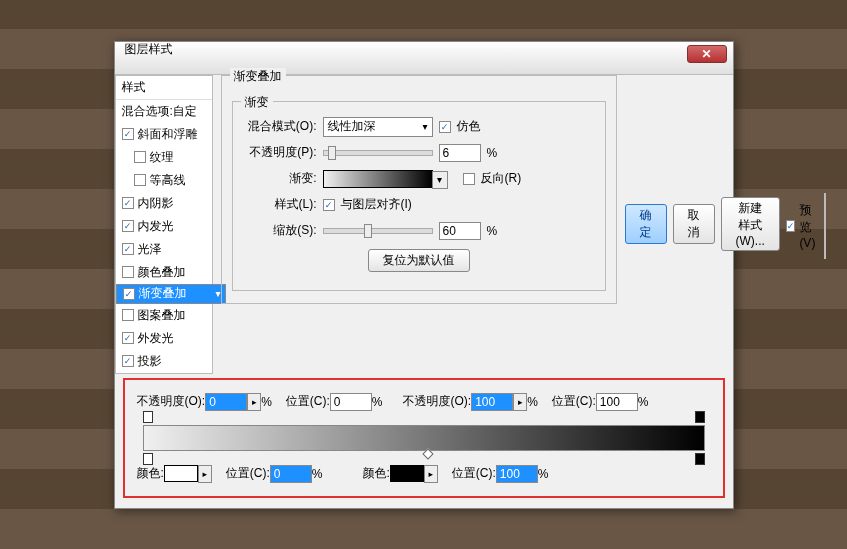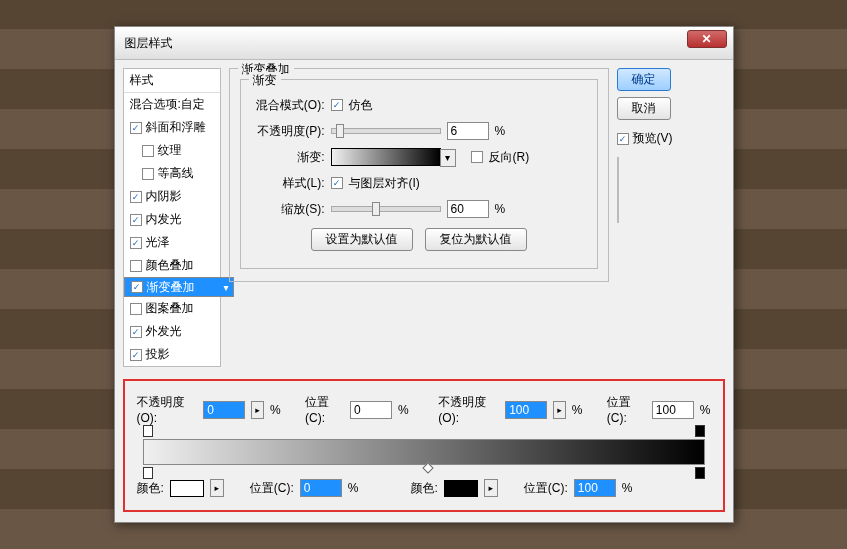--- a/index.html
+++ b/index.html
@@ -1,54 +1,54 @@
 <!DOCTYPE html>
 <html><head>
 <meta charset="utf-8">
 <style>
 *{box-sizing:border-box;margin:0;padding:0;font-family:"Microsoft YaHei",SimSun,sans-serif;font-size:12px}
 body{background:#555;display:flex;align-items:center;justify-content:center;height:549px;width:847px;overflow:hidden}
 .brick{position:absolute;inset:0;background:repeating-linear-gradient(0deg,#6b5a4a 0 40px,#5a4a3a 40px 80px),repeating-linear-gradient(90deg,rgba(0,0,0,.2) 0 2px,transparent 2px 90px);filter:contrast(1.1)}
 .dialog{position:relative;width:620px;background:#f0f0f0;border:1px solid #888;box-shadow:2px 2px 10px rgba(0,0,0,.5)}
-.titlebar{height:28px;background:linear-gradient(#fff,#e0e0e0);border-bottom:1px solid #bbb;display:flex;align-items:center;padding:16px 6px;position:relative}
+.titlebar{height:28px;background:linear-gradient(#fff,#e0e0e0);border-bottom:1px solid #bbb;display:flex;align-items:flex-end;padding:16px 6px;position:relative}
 .titlebar .ttl{padding-left:4px}
 .close-x{position:absolute;right:6px;top:3px;width:40px;height:18px;background:linear-gradient(#d26a6a,#b83030);border:1px solid #803030;border-radius:3px;display:flex;align-items:center;justify-content:center;color:#fff;font-weight:bold}
-.body{display:flex;padding:8px;gap:8px}
+.body{display:flex;gap:8px}
 .styles-col{width:98px}
 .styles-col .gb{border:1px solid #bbb;background:#fff}
 .styles-col .hd{padding:3px 6px;border-bottom:1px solid #ddd}
 .styles-col .row{padding:3px 6px;display:flex;align-items:center;gap:4px;cursor:default}
 .styles-col .row.sub{padding-left:18px}
 .styles-col .row.sel{background:#1e90ff;color:#fff}
 .chk{width:12px;height:12px;border:1px solid #888;background:#fff;display:inline-flex;align-items:center;justify-content:center;font-size:9px;color:#1e66c0}
 .main-col{flex:1}
 .fs{border:1px solid #bbb;padding:8px 10px 12px;position:relative;margin-bottom:6px}
 .fs .lg{position:absolute;top:-8px;left:8px;background:#f0f0f0;padding:0 4px}
-.subfs{border:1px solid #bbb;padding:10px 12px 14px;position:relative;margin-top:2px}
+.subfs{border:1px solid #bbb;padding:10px 12px 14px;position:relative;margin-top:17px}
 .subfs .lg{position:absolute;top:-8px;left:8px;background:#f0f0f0;padding:0 4px}
 .frow{display:flex;align-items:center;gap:6px;margin:4px 0;height:22px}
 .lab{width:72px;text-align:right}
 .sel{border:1px solid #888;background:#fff;height:20px;padding:0 18px 0 4px;min-width:110px;position:relative;display:inline-flex;align-items:center}
 .sel:after{content:"▾";position:absolute;right:4px;font-size:10px}
 .num{width:42px;height:18px;border:1px solid #888;background:#fff;padding:0 3px}
 .num.sel-n{background:#1e90ff;color:#fff}
 .slider{height:6px;background:#ddd;border:1px solid #aaa;width:110px;position:relative;display:inline-block}
 .slider .th{position:absolute;top:-5px;width:8px;height:14px;background:#eee;border:1px solid #888}
 .grad-sw{width:110px;height:18px;border:1px solid #000;background:linear-gradient(90deg,rgba(0,0,0,0),#000);display:inline-block;position:relative}
 .grad-sw:before{content:"";position:absolute;inset:0;background:repeating-conic-gradient(#ccc 0 25%,#fff 0 50%) 0 0/10px 10px;z-index:-1}
 .grad-sw:after{content:"▾";position:absolute;right:-16px;top:0;border:1px solid #888;width:14px;height:16px;text-align:center;background:#eee;font-size:10px;line-height:16px}
 .dial{width:28px;height:28px;border:1px solid #888;border-radius:50%;background:#fff;position:relative;display:inline-block}
 .dial:after{content:"";position:absolute;left:50%;top:2px;width:1px;height:10px;background:#000}
 .btn{border:1px solid #888;background:linear-gradient(#fff,#e4e4e4);padding:2px 14px;border-radius:3px;cursor:default}
-.right-col{width:108px;display:flex;flex-direction:column;gap:6px;align-items:flex-start}
+.right-col{width:108px;display:flex;flex-direction:row;gap:6px;align-items:center}
 .right-col .btn{text-align:center}
 .btn-ok{border:1px solid #2a7ad4;background:linear-gradient(#cfe8ff,#9ecfff);color:#003a8c}
 .prev{border:1px solid #bbb;background:#ddd;height:66px;margin-top:4px}
 .editor{border:2px solid #e03030;padding:10px 12px;margin:4px 8px 10px}
-.erow{display:flex;align-items:center;gap:6px;margin:3px 0}
+.erow{display:flex;align-items:center;margin:3px 0}
 .spin{width:14px;height:18px;border:1px solid #888;background:#eee;font-size:9px;display:inline-flex;align-items:center;justify-content:center}
 .ramp{height:26px;border:1px solid #888;background:linear-gradient(90deg,rgba(0,0,0,0),#000);position:relative;margin:10px 0}
 .ramp:before{content:"";position:absolute;inset:0;background:repeating-conic-gradient(#ccc 0 25%,#fff 0 50%) 0 0/10px 10px;z-index:-1}
 .stop{position:absolute;width:10px;height:12px;background:#fff;border:1px solid #333}
 .stop.top{top:-14px}
 .stop.bot{bottom:-14px}
 .stop.blk{background:#000}
 .dm{position:absolute;left:50%;bottom:-8px;width:8px;height:8px;border:1px solid #666;transform:rotate(45deg);background:#fff}
 .csw{width:34px;height:17px;border:1px solid #000;display:inline-block}
 </style>
@@ -118,20 +118,23 @@
     </div>
 
     <div class="main-col">
       <div class="fs">
         <div class="lg">渐变叠加</div>
         <div class="subfs">
           <div class="lg">渐变</div>
 
           <div class="frow">
             <span class="lab">混合模式(O):</span>
+            <span class="sel">
+                <span>线性加深</span>
+              </span>
             <span class="chk">✓</span>
             <span>仿色</span>
           </div>
 
           <div class="frow">
             <span class="lab">不透明度(P):</span>
             <span class="slider">
                 <span class="th" style="left:4px"></span>
               </span>
             <input class="num" value="6" style="">
@@ -156,30 +159,30 @@
           <div class="frow">
             <span class="lab">缩放(S):</span>
             <span class="slider">
                 <span class="th" style="left:40px"></span>
               </span>
             <input class="num" value="60" style="">
             <span>%</span>
           </div>
 
           <div class="frow" style="justify-content:center;gap:12px;margin-top:8px">
-            <span class="btn">设置为默认值</span>
             <span class="btn">复位为默认值</span>
           </div>
         </div>
       </div>
     </div>
 
     <div class="right-col">
       <span class="btn btn-ok">确定</span>
       <span class="btn">取消</span>
+      <span class="btn">新建样式(W)...</span>
       <div style="display:flex;align-items:center;gap:4px;margin-top:4px">
         <span class="chk">✓</span>
         <span>预览(V)</span>
       </div>
       <div class="prev"></div>
     </div>
   </div>
 
   <div class="editor">
     <div class="erow">

